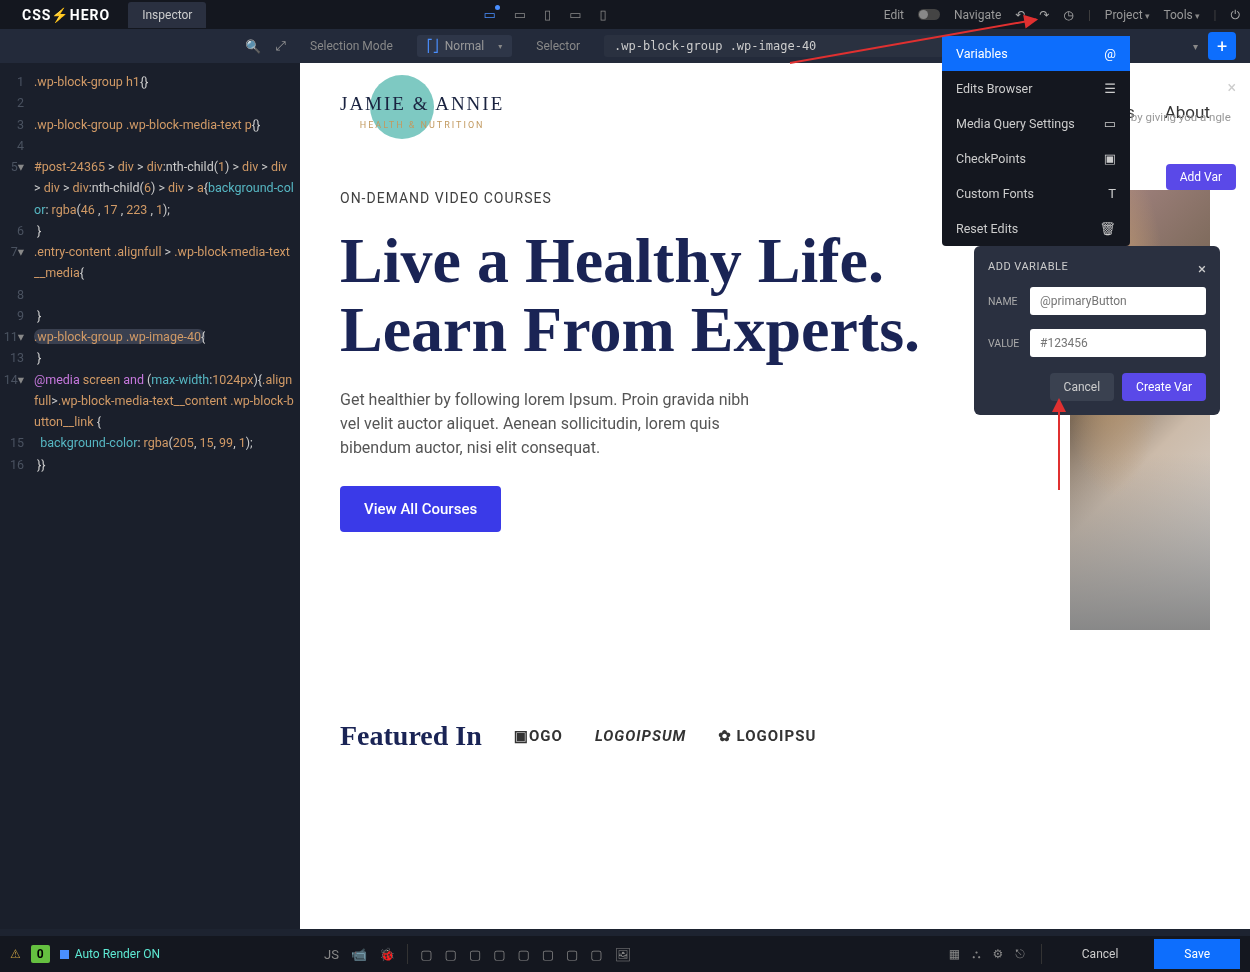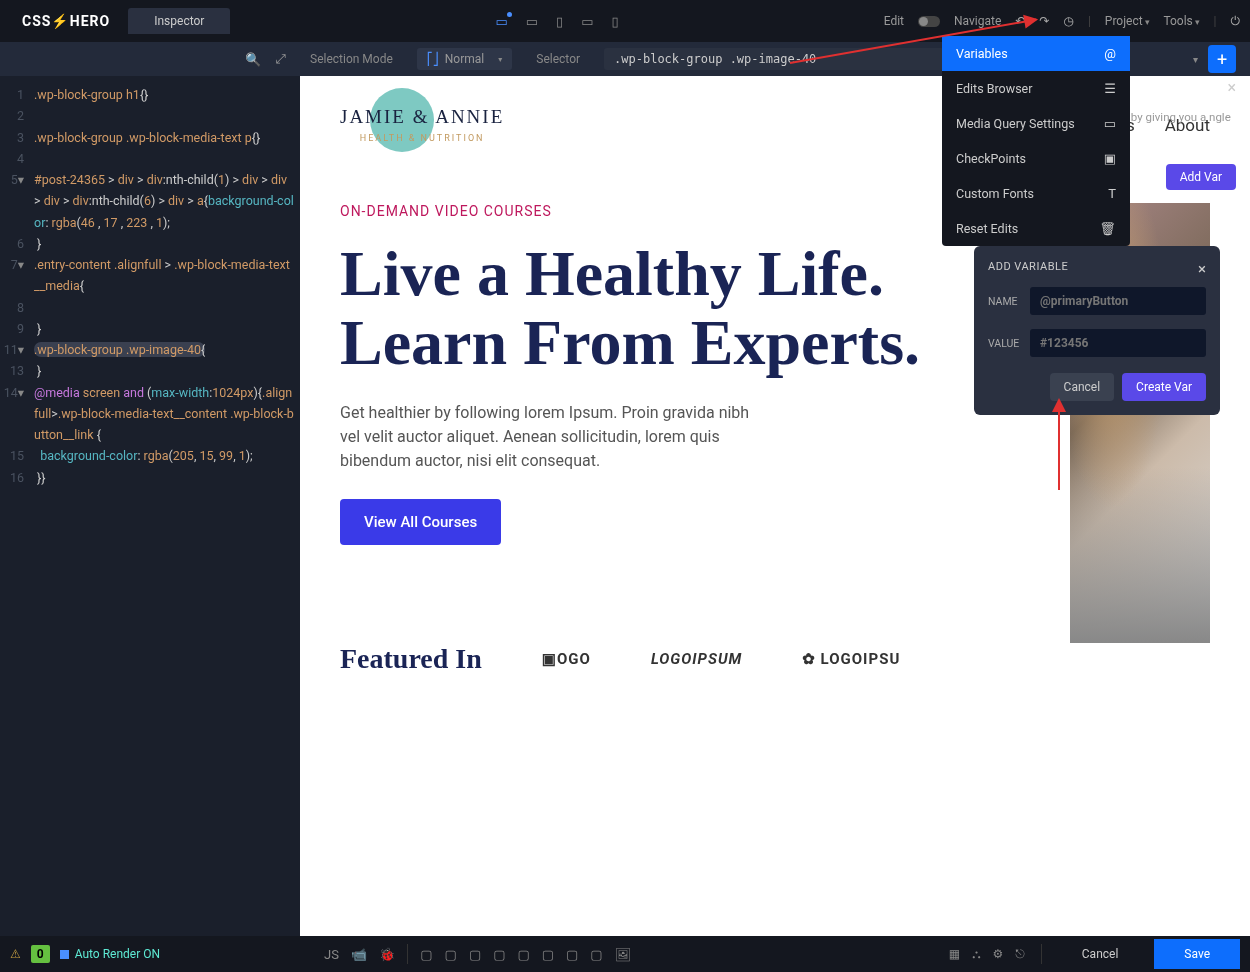--- a/index.html
+++ b/index.html
@@ -1,21 +1,21 @@
 <!DOCTYPE html>
 <html><head>
 <meta charset="utf-8">
 <style>
 * { margin:0; padding:0; box-sizing:border-box; font-family:-apple-system,BlinkMacSystemFont,"Segoe UI",Roboto,sans-serif; }
 body { width:1250px; height:972px; background:#1d2330; color:#ddd; overflow:hidden; position:relative; font-size:13px; }
 
 
-.topbar { height:42px; background:#14171f; display:flex; align-items:center; padding:0 10px; }
+.topbar { height:29px; background:#14171f; display:flex; align-items:center; padding:0 10px; }
 .logo { font-weight:bold; font-size:14px; color:#fff; letter-spacing:1px; padding:0 12px; }
-.tab { background:#2a3040; padding:6px 26px; margin-left:6px; font-size:12px; color:#ccc; border-radius:3px 3px 0 0; }
+.tab { background:#2a3040; padding:6px 14px; margin-left:6px; font-size:12px; color:#ccc; border-radius:3px 3px 0 0; }
 .deviceicons { display:flex; gap:18px; margin:0 auto; }
 .deviceicons span { color:#888; cursor:pointer; }
 .deviceicons span.active { color:#4a8fff; position:relative; }
 .deviceicons span.active::after { content:""; position:absolute; top:-2px; right:-4px; width:5px; height:5px; border-radius:50%; background:#4a8fff; }
 .topright { display:flex; align-items:center; gap:14px; color:#999; font-size:12px; }
 .topright .toggle { display:inline-block; width:22px; height:11px; background:#444; border-radius:6px; position:relative; }
 .topright .toggle::after { content:""; position:absolute; left:1px; top:1px; width:9px; height:9px; background:#888; border-radius:50%; }
 .topright .icon { color:#aaa; cursor:pointer; }
 .topright .dd::after { content:" ▾"; font-size:9px; color:#888; }
 
@@ -52,27 +52,27 @@
 .site { padding:30px 40px; }
 .sitehead { display:flex; align-items:center; justify-content:space-between; margin-bottom:60px; }
 .sitelogo { display:flex; flex-direction:column; align-items:center; position:relative; }
 .sitelogo .circle { position:absolute; width:64px; height:64px; background:#7ec9c2; border-radius:50%; top:-18px; left:30px; z-index:0; }
 .sitelogo .txt { font-family:Georgia,serif; font-size:19px; letter-spacing:2px; color:#1a2340; position:relative; z-index:1; }
 .sitelogo .sub { font-size:9px; letter-spacing:2px; color:#c29a60; margin-top:5px; position:relative; z-index:1; }
 .nav { display:flex; gap:30px; font-size:17px; color:#333; }
 .nav span { cursor:pointer; }
 .hero { display:flex; gap:30px; align-items:flex-start; }
 .herotxt { flex:1; }
-.eyebrow { font-size:14px; letter-spacing:1px; color:#be185d; margin-bottom:20px; }
+.eyebrow { font-size:14px; letter-spacing:1px; color:#404040; margin-bottom:20px; }
 .heroh { font-family:Georgia,"Times New Roman",serif; font-size:64px; line-height:1.08; color:#1a2455; font-weight:bold; margin-bottom:24px; }
 .herop { font-size:16px; line-height:1.5; color:#555; margin-bottom:26px; max-width:420px; }
 .viewbtn { background:#3a3ae8; color:#fff; padding:14px 24px; font-size:15px; border:none; border-radius:4px; cursor:pointer; font-weight:500; }
 .heroimg { width:140px; height:440px; background:linear-gradient(135deg,#a88 0%,#765 40%,#cba 60%,#ddd 100%); position:relative; overflow:hidden; }
 .heroimg::before { content:""; position:absolute; inset:0; background:radial-gradient(ellipse at 30% 30%,#c9a070 0%,transparent 40%),linear-gradient(180deg,transparent 60%,#888 100%); }
-.featured { display:flex; align-items:center; gap:60px; }
+.featured { margin-top:90px; display:flex; align-items:center; gap:32px; }
 .featured h3 { font-family:Georgia,serif; font-size:28px; color:#1a2455; font-weight:bold; }
 .flogo { font-size:15px; font-weight:bold; color:#333; letter-spacing:1px; }
 
 
 .dropmenu { position:absolute; top:36px; right:120px; width:188px; background:#14171f; border-radius:0 0 4px 4px; z-index:50; }
 .dropmenu .item { display:flex; align-items:center; justify-content:space-between; padding:10px 14px; font-size:12.5px; color:#ccc; cursor:pointer; }
 .dropmenu .item.active { background:#0d6efd; color:#fff; }
 .dropmenu .item .icn { color:#ccc; font-size:13px; }
 .dropmenu .item.active .icn { color:#fff; }
 
@@ -82,21 +82,21 @@
 .varhead .x { cursor:pointer; color:#ccc; font-size:16px; }
 .vardesc { padding:4px 14px 14px; font-size:11.5px; line-height:1.5; color:#999; }
 .addvarbtn { float:right; margin:6px 14px 0 0; background:#5a49e8; color:#fff; padding:6px 14px; border:none; border-radius:4px; font-size:12px; cursor:pointer; }
 
 
 .addvarmodal { position:absolute; top:246px; right:30px; width:246px; background:#2a3040; border-radius:6px; padding:14px; z-index:60; }
 .addvarmodal .mtitle { font-size:11px; letter-spacing:0.5px; color:#ccc; }
 .addvarmodal .mclose { float:right; color:#ccc; cursor:pointer; font-size:15px; }
 .addvarmodal .row { display:flex; align-items:center; margin-top:14px; gap:10px; }
 .addvarmodal .row label { width:42px; font-size:10.5px; color:#aaa; }
-.addvarmodal .row input { flex:1; background:#0f172a; border:none; padding:7px 10px; color:#888; font-size:12px; border-radius:3px;font-weight:bold; }
+.addvarmodal .row input { flex:1; background:#ffffff; border:none; padding:7px 10px; color:#888; font-size:12px; border-radius:3px; }
 .addvarmodal .btns { display:flex; justify-content:flex-end; gap:8px; margin-top:16px; }
 .addvarmodal .btns button { padding:7px 14px; font-size:12px; border:none; border-radius:4px; cursor:pointer; }
 .btncancel { background:#3a4150; color:#ccc; }
 .btncreate { background:#5a49e8; color:#fff; }
 
 
 .arrow1 { position:absolute; top:62px; left:790px; width:250px; height:2px; background:#e03030; transform:rotate(-10deg); transform-origin:left; z-index:70; }
 .arrow1::after { content:""; position:absolute; right:-2px; top:-6px; border-left:14px solid #e03030; border-top:7px solid transparent; border-bottom:7px solid transparent; }
 .arrow2 { position:absolute; top:400px; right:190px; width:2px; height:90px; background:#e03030; z-index:70; }
 .arrow2::before { content:""; position:absolute; top:-2px; left:-6px; border-bottom:14px solid #e03030; border-left:7px solid transparent; border-right:7px solid transparent; }

